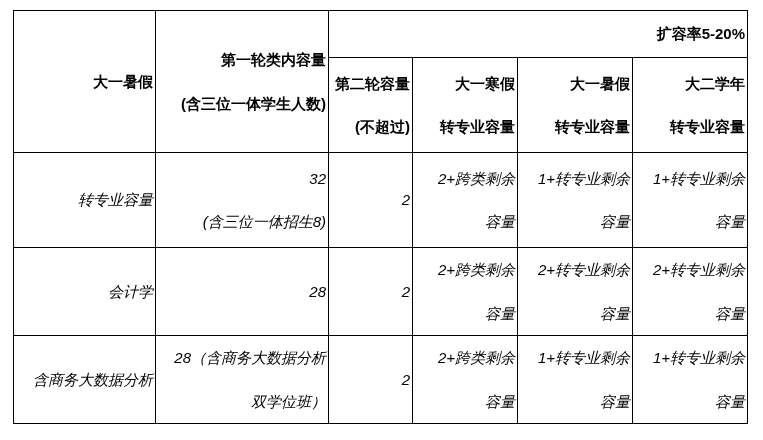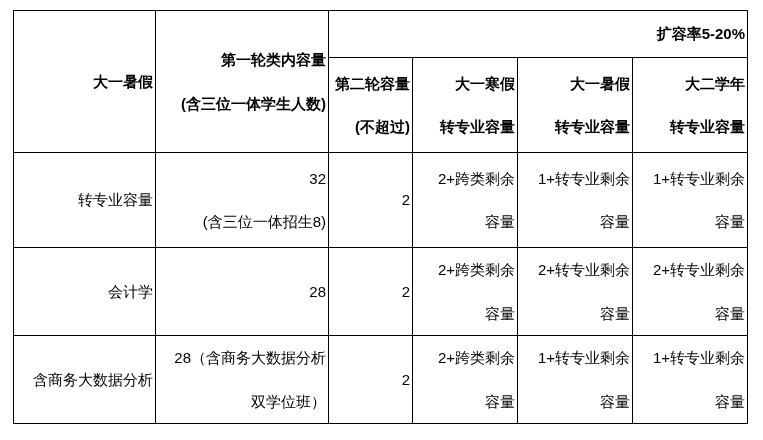--- a/index.html
+++ b/index.html
@@ -26,21 +26,21 @@
     padding: 0 2px;
     text-align: right;
     vertical-align: middle;
     font-size: 15px;
     color: #000000;
     white-space: pre-line;
     line-height: 2.9;
     overflow: hidden;
   }
   table.capacity th { font-weight: bold; }
-  table.capacity td { font-weight: normal; }
+  table.capacity td { font-weight: normal; font-style: italic; }
   th.tall-cell { line-height: 3.9; }
   tr.row-expansion  { height: 47px; }
   tr.row-subheader  { height: 95px; }
   tr.row-data-1     { height: 95px; }
   tr.row-data-2     { height: 86px; }
   tr.row-data-3     { height: 82px; }
 </style>
 </head>
 <body>
 

